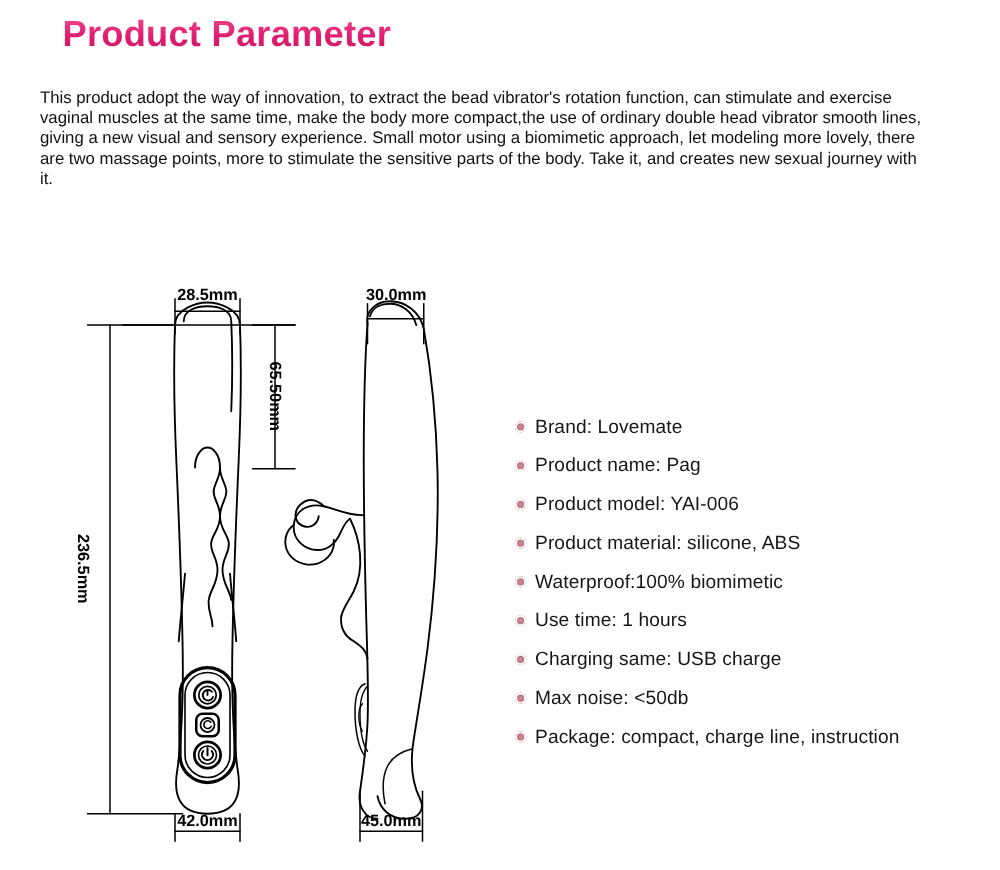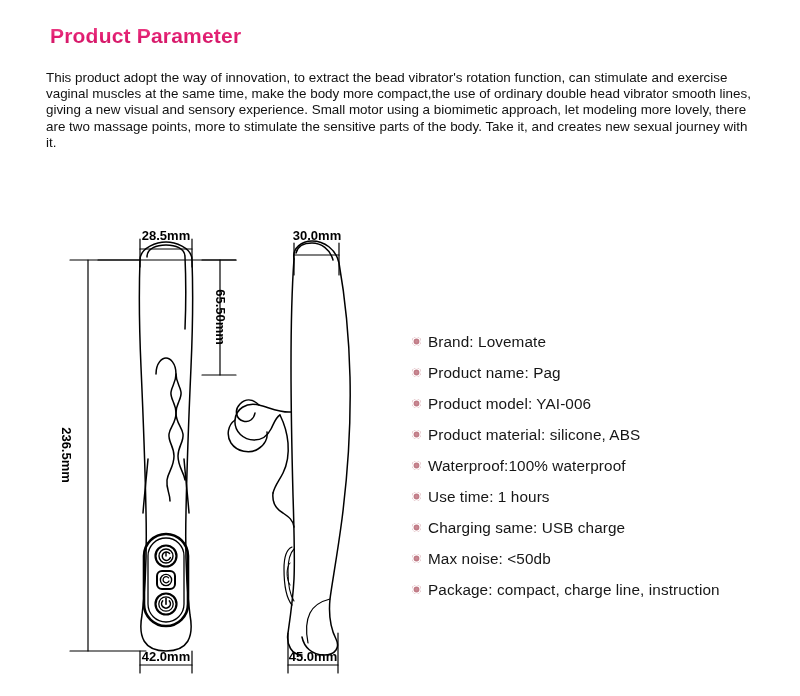--- a/index.html
+++ b/index.html
@@ -14,36 +14,35 @@
     overflow: hidden;
     font-family: "Liberation Sans", sans-serif;
     color: #000000;
   }
 
   
   #page-title {
     position: absolute;
     left: 50px;
     top: 12px;
-    font-size: 21px;
+    font-size: 29px;
     font-weight: 600;
     letter-spacing: 0.2px;
     color: #e8337f;
     background: linear-gradient(180deg, #f04a8c 0%, #e01a6f 55%, #c91a63 100%);
     -webkit-background-clip: text;
     background-clip: text;
     -webkit-text-fill-color: transparent;
     white-space: nowrap;
-    margin-top: 12px;
   }
 
   
   #intro-paragraph {
     position: absolute;
-    left: 46px;
+    left: 32px;
     top: 70px;
     width: 714px;
     font-size: 13.4px;
     line-height: 16.2px;
     color: #111111;
   }
 
   
   #drawing-area {
     position: absolute;
@@ -271,21 +270,21 @@
   <div class="spec-item">
     <span class="spec-bullet"></span>
     <span class="spec-text">Product model: YAI-006</span>
   </div>
   <div class="spec-item">
     <span class="spec-bullet"></span>
     <span class="spec-text">Product material: silicone, ABS</span>
   </div>
   <div class="spec-item">
     <span class="spec-bullet"></span>
-    <span class="spec-text">Waterproof:100%  waterproof</span>
+    <span class="spec-text">Waterproof:100%  biomimetic</span>
   </div>
   <div class="spec-item">
     <span class="spec-bullet"></span>
     <span class="spec-text">Use time: 1 hours</span>
   </div>
   <div class="spec-item">
     <span class="spec-bullet"></span>
     <span class="spec-text">Charging same: USB charge</span>
   </div>
   <div class="spec-item">

